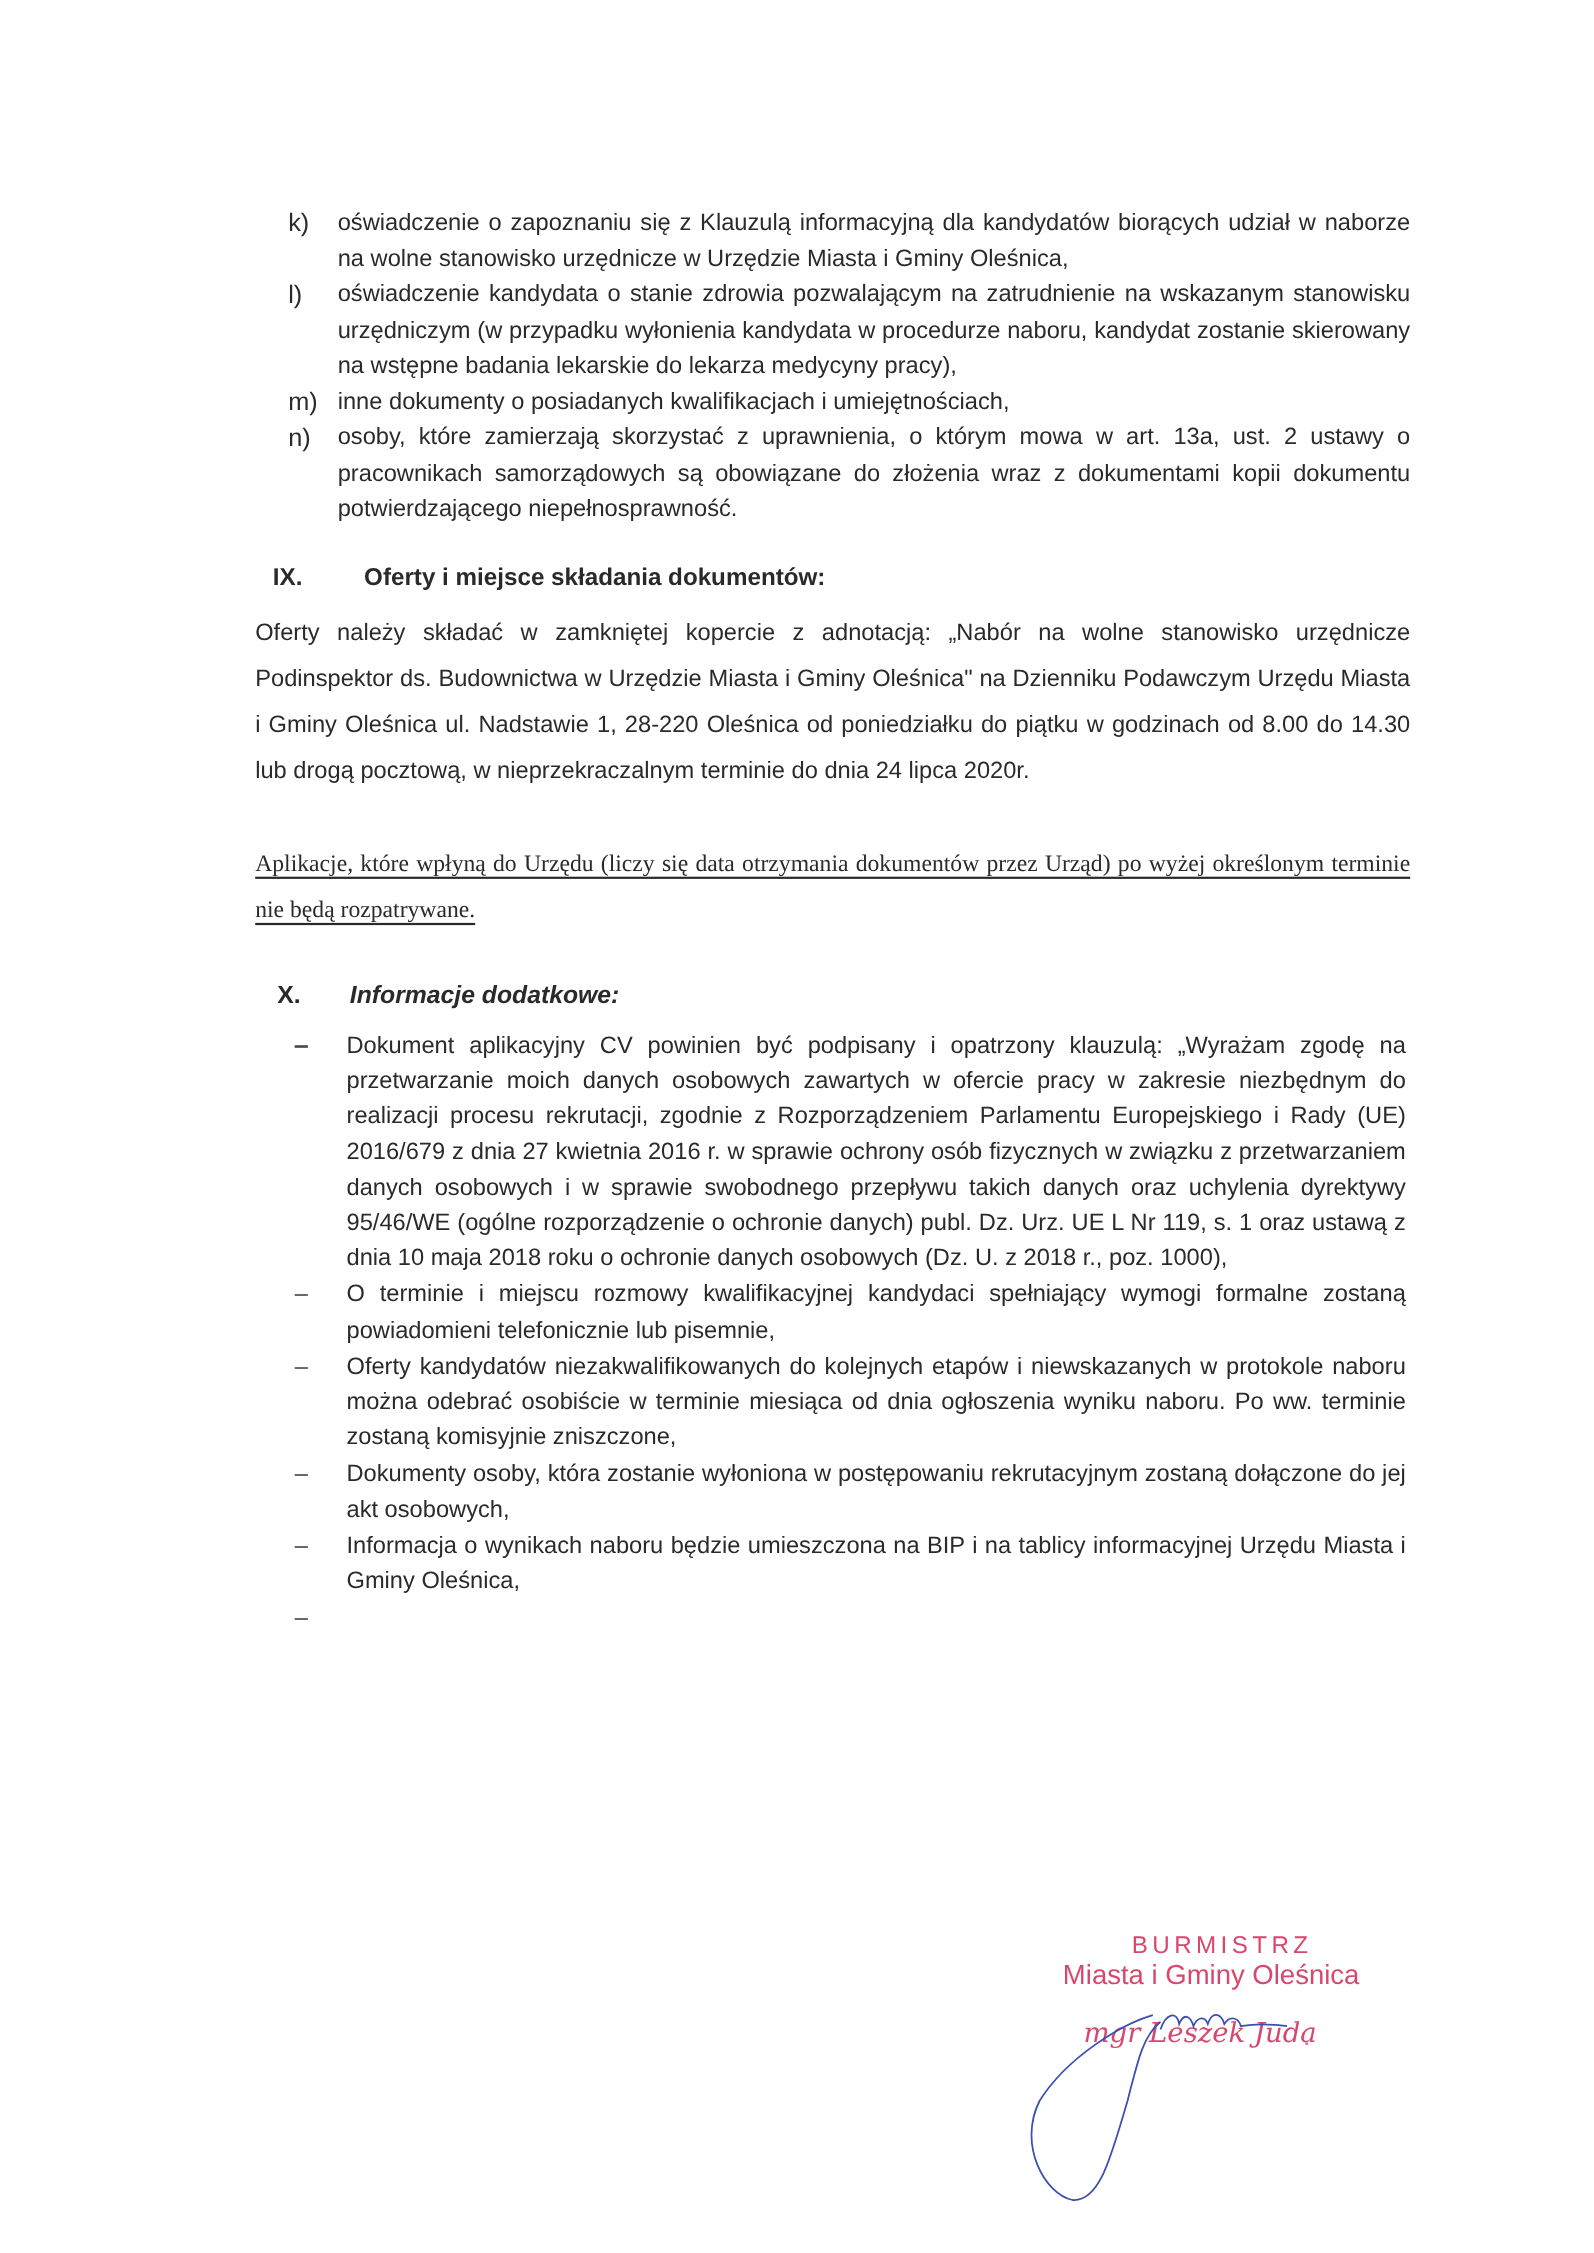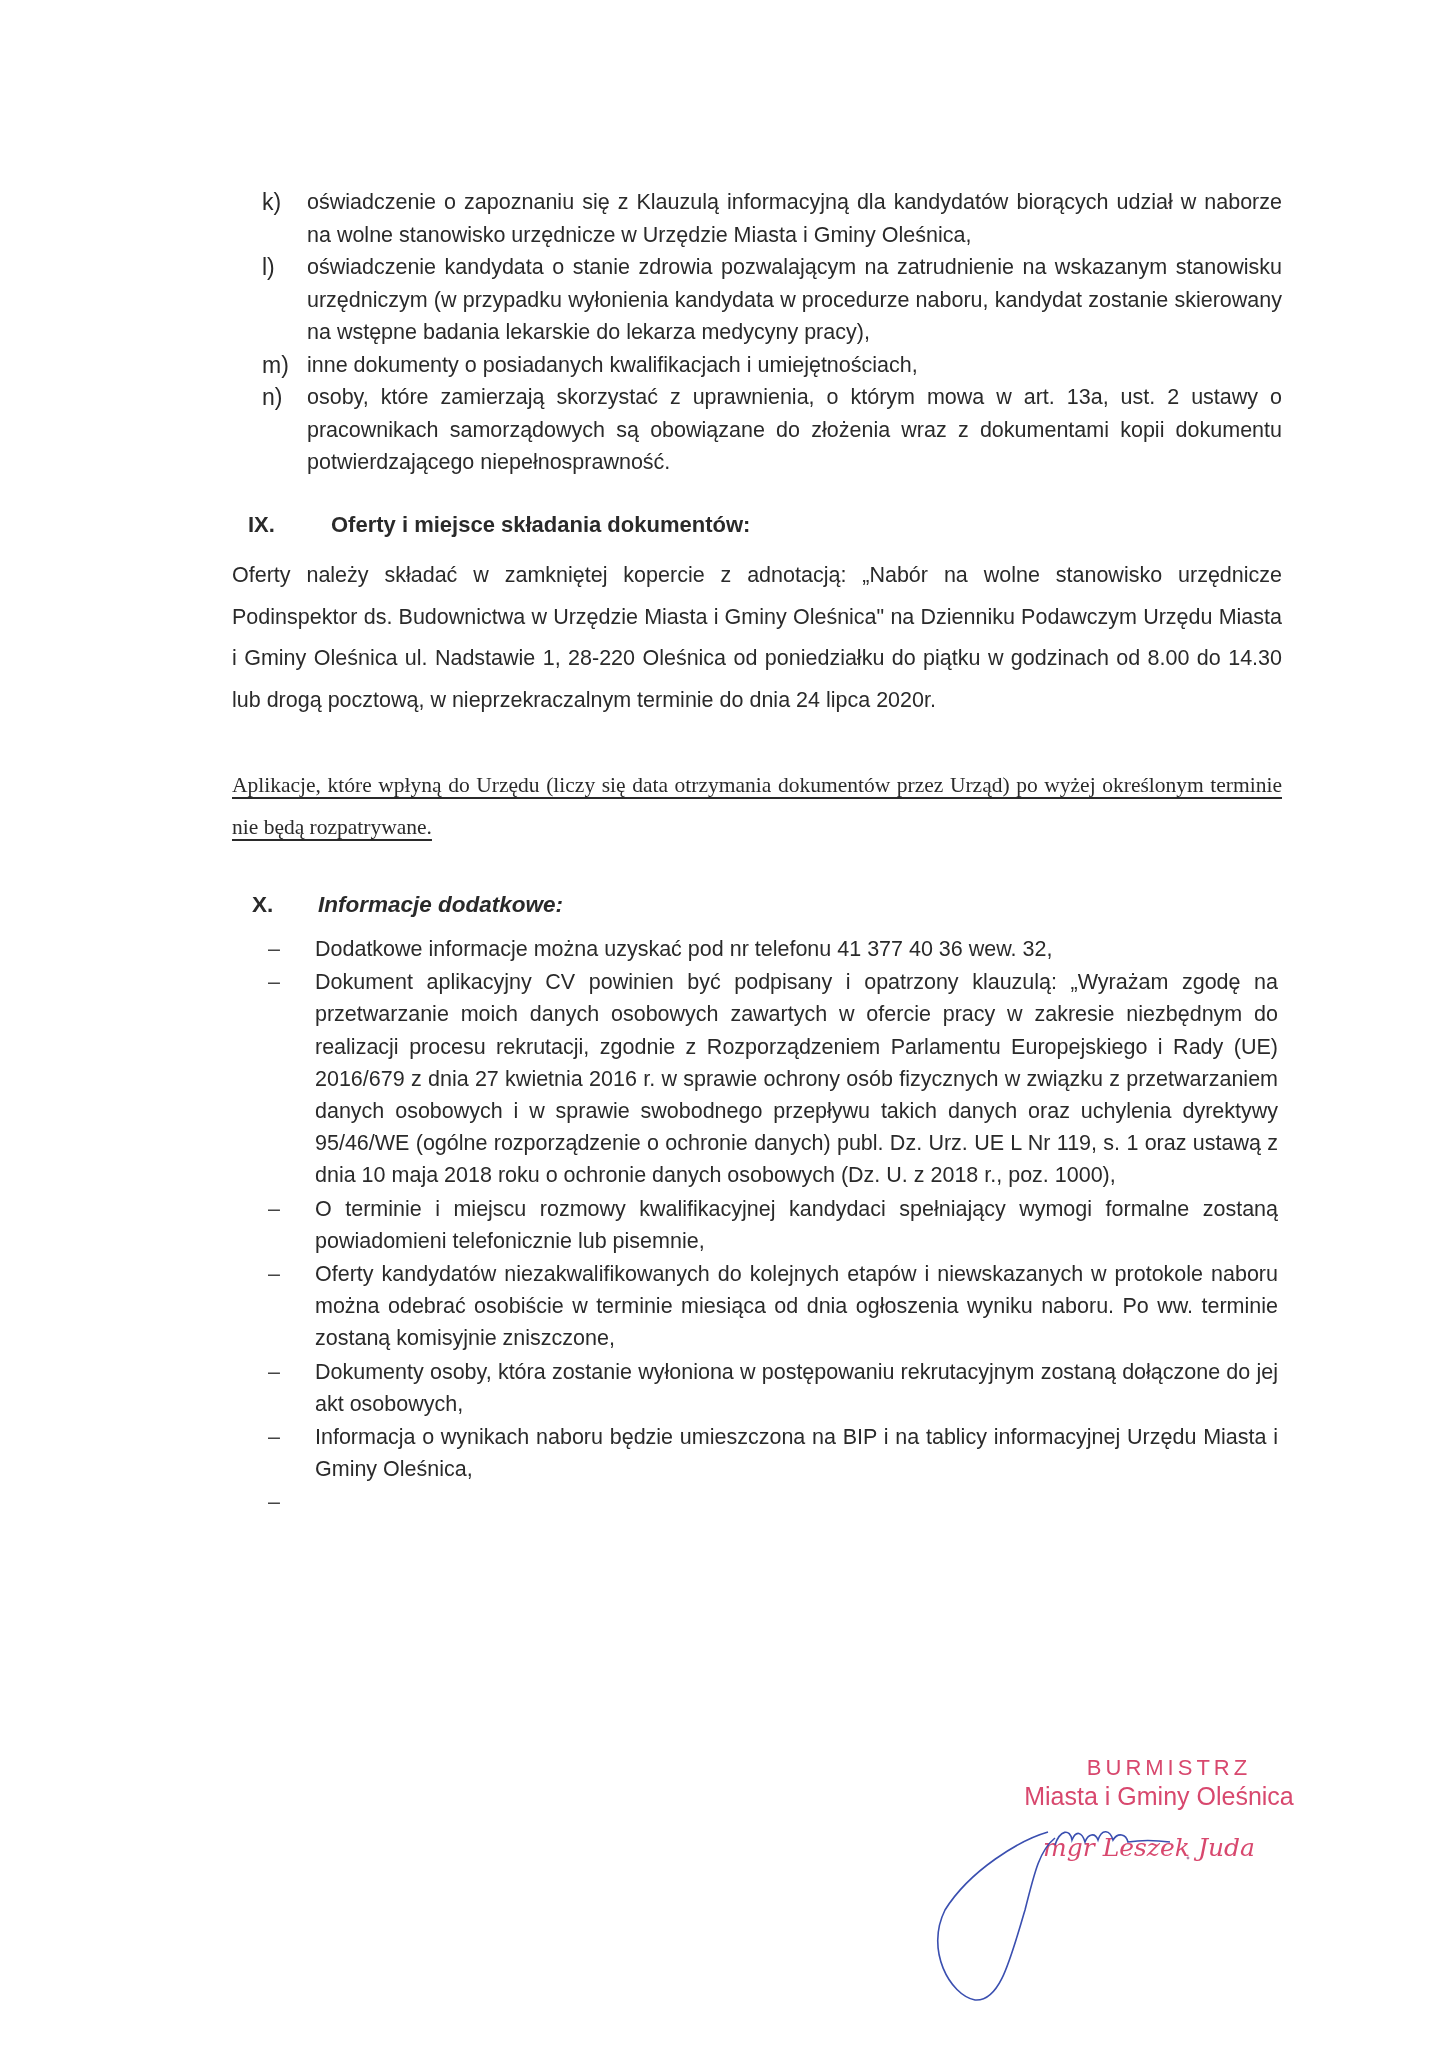--- a/index.html
+++ b/index.html
@@ -20,21 +20,21 @@
     .section-h .title { position: absolute; left: 83px; white-space: nowrap; }
 
     .para { position: absolute; left: 232px; width: 1050px; font-size: 21.5px; line-height: 41.5px; text-align: justify; }
     .under { position: absolute; left: 232px; width: 1050px; font-size: 21.5px; line-height: 41.5px; text-decoration: underline; text-decoration-thickness: 1.5px; text-underline-offset: 5px; text-align: justify; }
 
     .dlist { position: absolute; left: 268px; width: 1010px; top: 933px; font-size: 21.5px; line-height: 32.2px; }
     .ditem { position: relative; padding-left: 47px; text-align: justify; margin-bottom: 1px; }
     .ditem .dash { position: absolute; left: 0; top: 0; color: #444; }
 
     
-    .stamp { position: absolute; left: 1004px; top: 1755px; width: 330px; color: #d8486e; text-align: center; }
+    .stamp { position: absolute; left: 946px; top: 1755px; width: 330px; color: #d8486e; text-align: center; }
     .stamp .s1 { font-size: 22px; letter-spacing: 4px; line-height: 26px; }
     .stamp .s2 { font-size: 25px; line-height: 30px; margin-left: -20px; }
     .stamp .s3 { font-size: 25px; line-height: 30px; font-style: italic; font-family: "DejaVu Serif", serif; margin-top: 22px; margin-left: -40px; }
     .sig { position: absolute; left: 930px; top: 1790px; width: 300px; height: 220px; }
   </style>
 </head>
 <body>
 
 <div class="page">
 
@@ -67,21 +67,20 @@
   <div class="under" style="top:765px;font-family:Liberation Serif, serif;">Aplikacje, które wpłyną do Urzędu (liczy się data otrzymania dokumentów przez Urząd) po wyżej określonym terminie nie będą rozpatrywane.</div>
 
   <div class="section-h" style="left:252px; top:892px; font-size:22.5px;">
     <span class="num">X.</span>
     <span class="title" style="left:66px;font-style:italic;">Informacje dodatkowe:</span>
   </div>
 
   <div class="dlist">
     <div class="ditem">
       <span class="dash">–</span>
-      <span>Dodatkowe informacje można uzyskać pod  nr telefonu  41 377 40 36 wew. 32,</span>
     </div>
     <div class="ditem">
       <span class="dash">–</span>
       <span>Dokument aplikacyjny CV powinien być podpisany i opatrzony klauzulą: „Wyrażam zgodę na przetwarzanie moich danych osobowych zawartych w ofercie pracy w zakresie niezbędnym do realizacji procesu rekrutacji, zgodnie z Rozporządzeniem Parlamentu Europejskiego i Rady (UE) 2016/679 z dnia 27 kwietnia 2016 r. w sprawie ochrony osób fizycznych w związku z przetwarzaniem danych osobowych i w sprawie swobodnego przepływu takich danych oraz uchylenia dyrektywy 95/46/WE (ogólne rozporządzenie o ochronie danych) publ. Dz. Urz. UE L Nr 119, s. 1 oraz ustawą z dnia 10 maja 2018 roku o ochronie danych osobowych (Dz. U. z 2018 r., poz. 1000),</span>
     </div>
     <div class="ditem">
       <span class="dash">–</span>
       <span>O terminie i miejscu rozmowy kwalifikacyjnej kandydaci spełniający wymogi formalne zostaną powiadomieni telefonicznie lub pisemnie,</span>
     </div>
     <div class="ditem">

